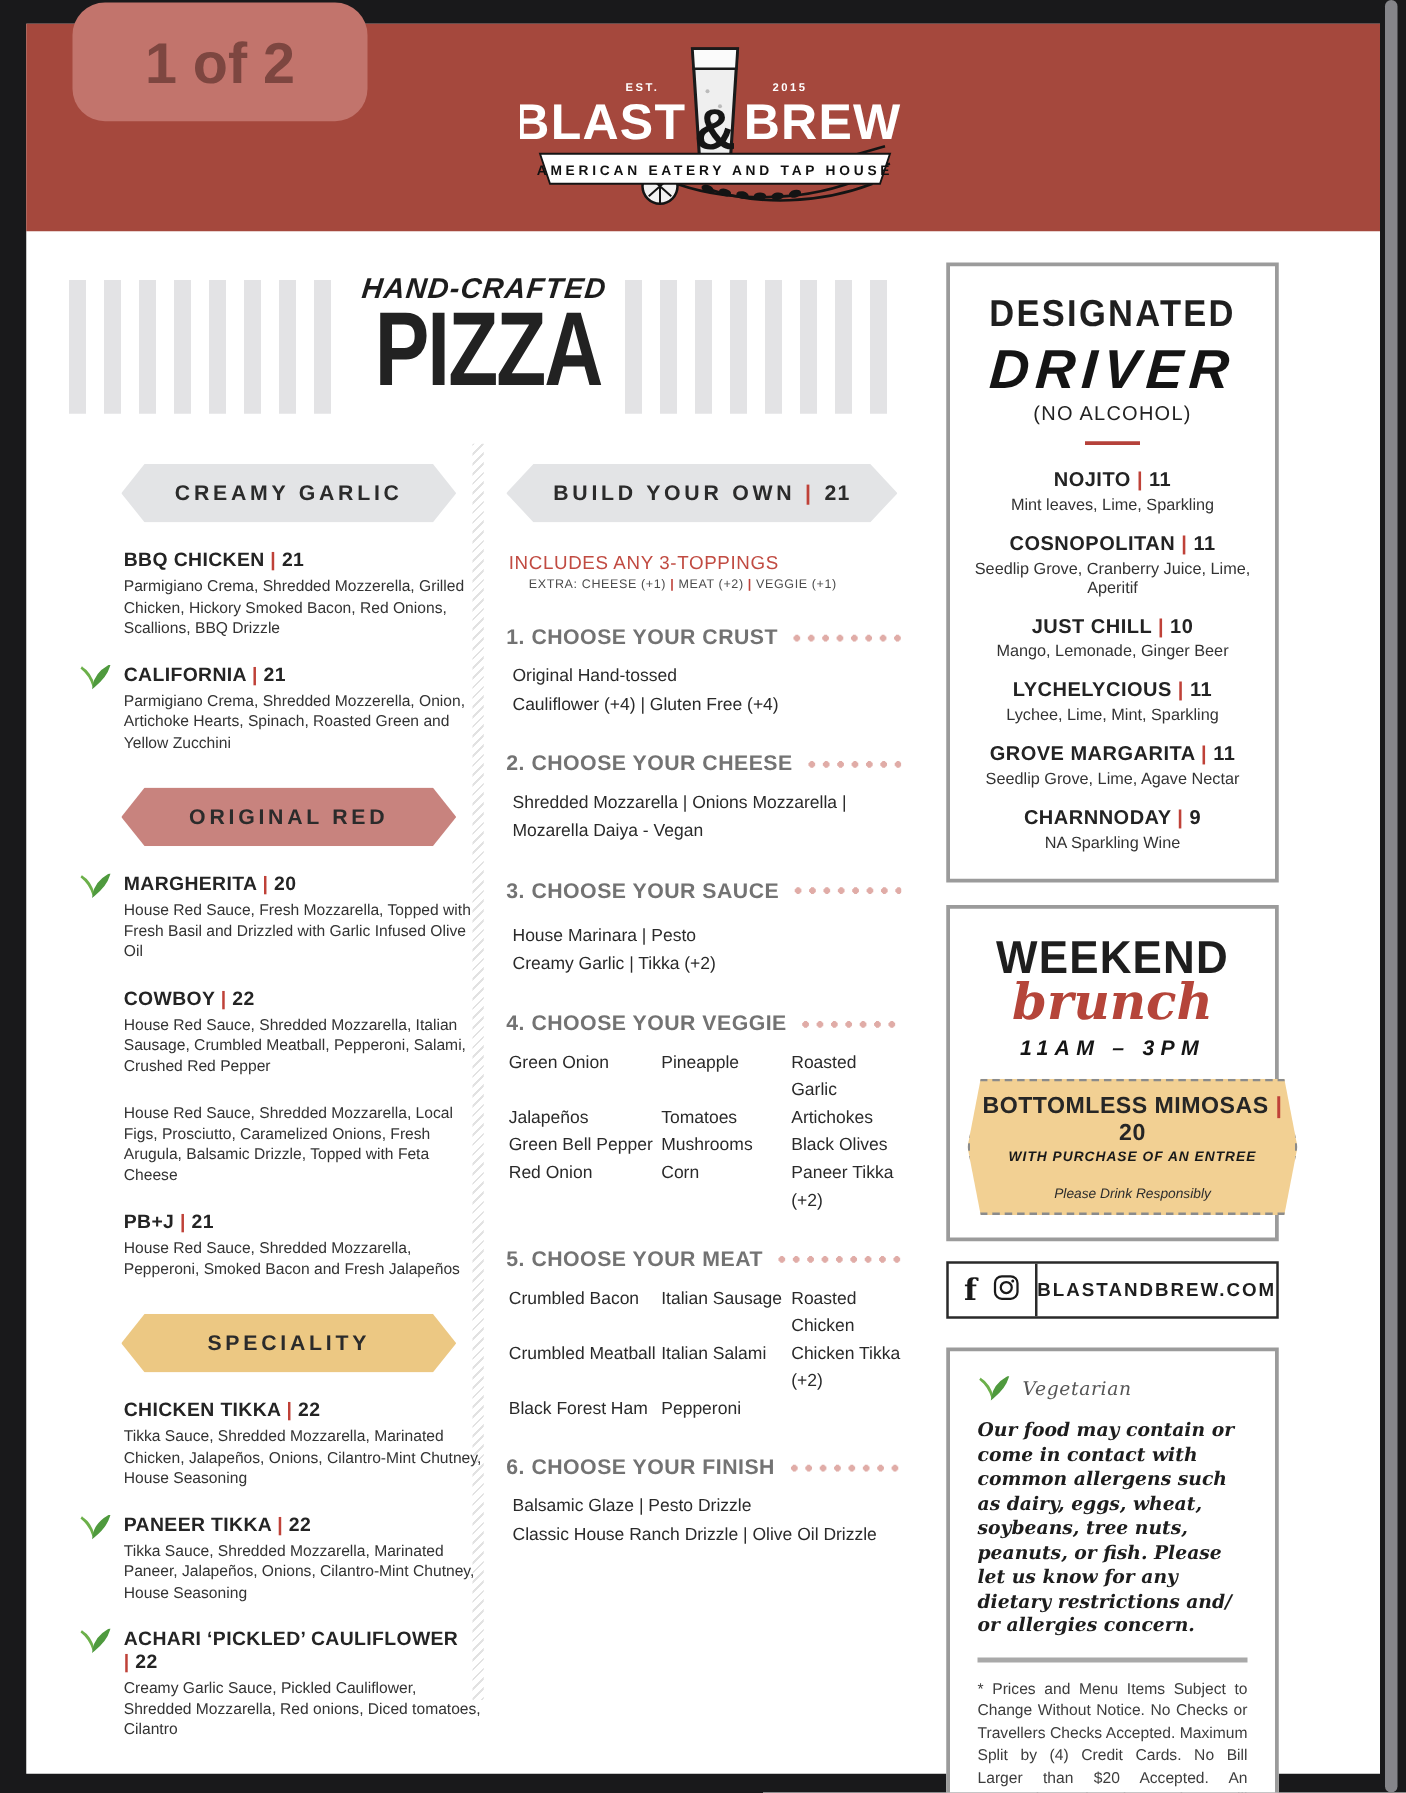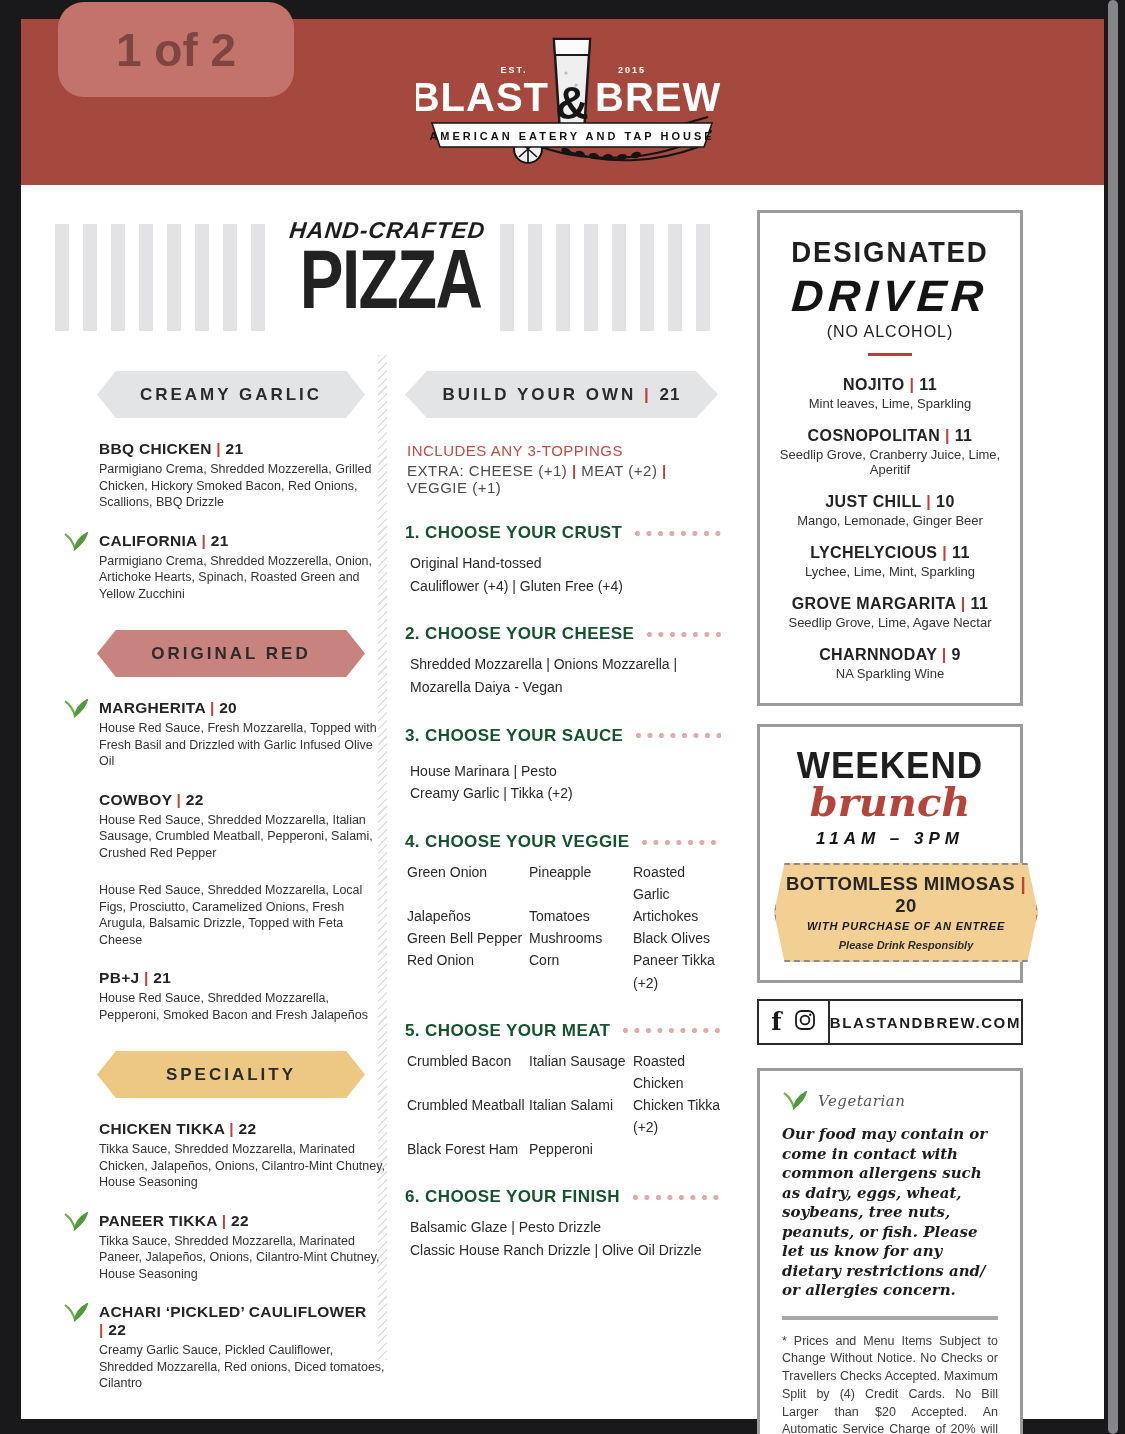--- a/index.html
+++ b/index.html
@@ -45,24 +45,24 @@
   
   .mi { position:relative; padding-left:44px; margin-bottom:21px; }
   .mi-title { font-size:15.5px; font-weight:700; letter-spacing:0.3px; color:#242424; margin-bottom:3px; }
   .rp { color:#bf4138; font-weight:700; }
   .mi-desc { font-size:12.5px; color:#333; line-height:1.32; width:288px; }
   .veg { position:absolute; left:8px; top:0; width:26px; height:20px; }
   .veg svg { width:26px; height:20px; }
 
   
   .byo-sub1 { font-size:15px; color:#c14b42; letter-spacing:0.5px; margin:2px 0 3px 2px; }
-  .byo-sub2 { font-size:15px; color:#4c4c4c; letter-spacing:0.5px; margin-left:2px; }
+  .byo-sub2 { font-size:10px; color:#4c4c4c; letter-spacing:0.5px; margin-left:18px; }
   .step { margin-top:27px; }
   .step-head { display:flex; align-items:center; gap:12px; margin-bottom:9px; }
-  .step-title { font-size:17px; font-weight:700; letter-spacing:0.4px; color:#14532d; white-space:nowrap; }
+  .step-title { font-size:17px; font-weight:700; letter-spacing:0.4px; color:#737373; white-space:nowrap; }
   .dots { flex:1; height:7px;
     background:radial-gradient(circle 2.6px at 3.5px 3.5px,#e0aca7 2.5px,transparent 2.8px) left center / 11.5px 7px repeat-x; }
   .opt { font-size:14px; color:#2a2a2a; line-height:1.62; margin-left:5px; }
   .tgrid { display:grid; grid-template-columns:122px 104px 1fr; margin-left:2px; column-gap:0; }
   .tgrid span { font-size:14px; color:#2a2a2a; line-height:1.58; }
 
   
   .gbox { border:3px solid #9b9b9b; background:#fff; }
   .driver-box { padding:22px 12px 6px; text-align:center; }
   .d-title1 { font-size:30px; font-weight:900; letter-spacing:2px; color:#1f1f1f; transform:scaleX(0.92); }
@@ -75,21 +75,21 @@
 
   .brunch-box { margin-top:18px; padding:18px 14px 16px; text-align:center; }
   .b-word1 { font-size:37px; font-weight:900; letter-spacing:1px; color:#1e1e1e; transform:scaleX(0.95); }
   .b-word2 { font-family:"DejaVu Serif", serif; font-style:italic; font-weight:700; font-size:40px; color:#b5453a;
     line-height:0.95; margin-top:-4px; }
   .b-hours { font-size:17px; font-weight:800; font-style:italic; letter-spacing:5px; color:#151515; margin-top:8px; }
   .ribbon { margin:14px auto 2px; width:264px; padding:8px 6px 9px; background:#f2d093; border:2px dashed #8b8b8b;
     clip-path:polygon(0 50%,4% 0,96% 0,100% 50%,96% 100%,4% 100%); }
   .ribbon-title { font-size:18.5px; font-weight:700; letter-spacing:0.4px; color:#262626; }
   .ribbon-sub { font-size:11px; font-weight:800; font-style:italic; letter-spacing:0.8px; color:#191919; margin-top:3px; }
-  .ribbon-note { font-size:11px; font-style:italic; font-weight:700; color:#2c2c2c; margin-top:7px; }
+  .ribbon-note { font-size:11px; font-style:italic; font-weight:400; color:#2c2c2c; margin-top:17px; }
 
   .social-bar { margin-top:16px; height:46px; border:2px solid #2a2a2a; display:flex; align-items:stretch; background:#fff; }
   .social-icons { width:98px; display:flex; align-items:center; justify-content:center; gap:12px; border-right:2px solid #2a2a2a; }
   .fb { font-family:"DejaVu Serif", serif; font-weight:700; font-size:24px; color:#1a1a1a; line-height:1; }
   .website { flex:1; display:flex; align-items:center; justify-content:center; font-size:15px; font-weight:700; letter-spacing:1.6px; color:#1e1e1e; }
 
   .info-box { margin-top:23px; padding:20px 22px 18px; }
   .veg-line { display:flex; align-items:center; gap:10px; margin-bottom:14px; }
   .veg-label { font-family:"DejaVu Serif", serif; font-style:italic; font-size:15px; color:#555; letter-spacing:0.5px; }
   .allergen { font-family:"DejaVu Serif", serif; font-style:italic; font-weight:600; font-size:15px; line-height:1.3; color:#1d1d1d; }

